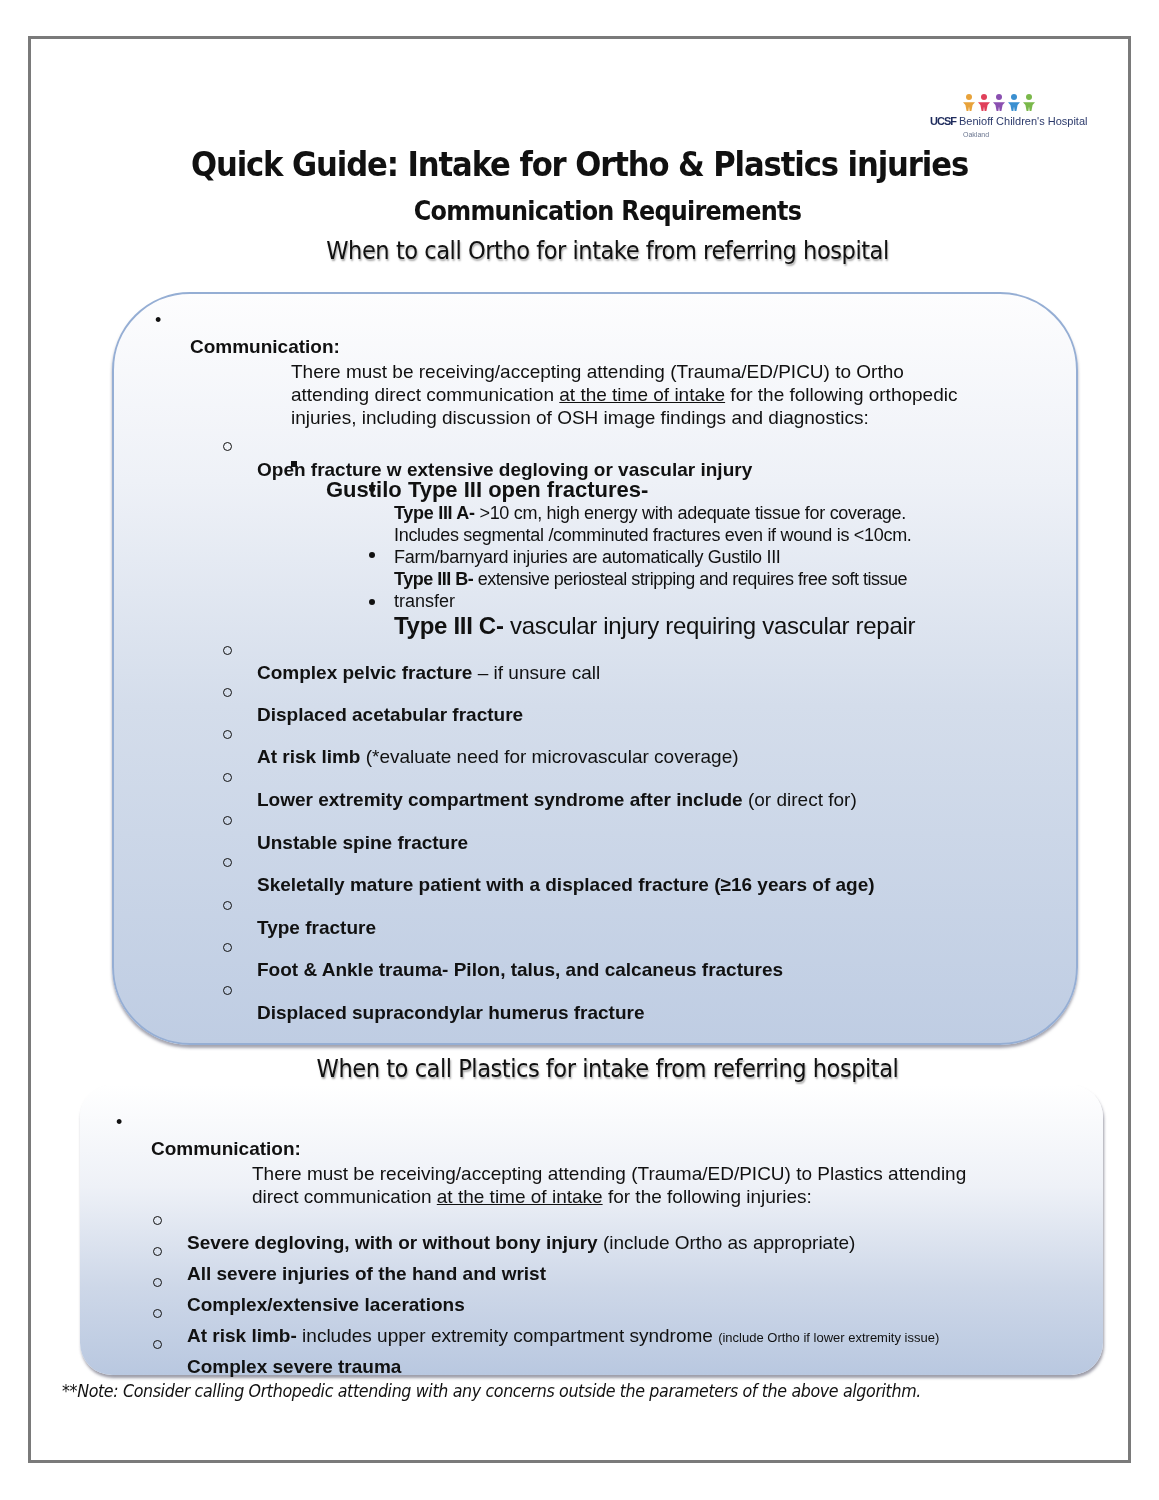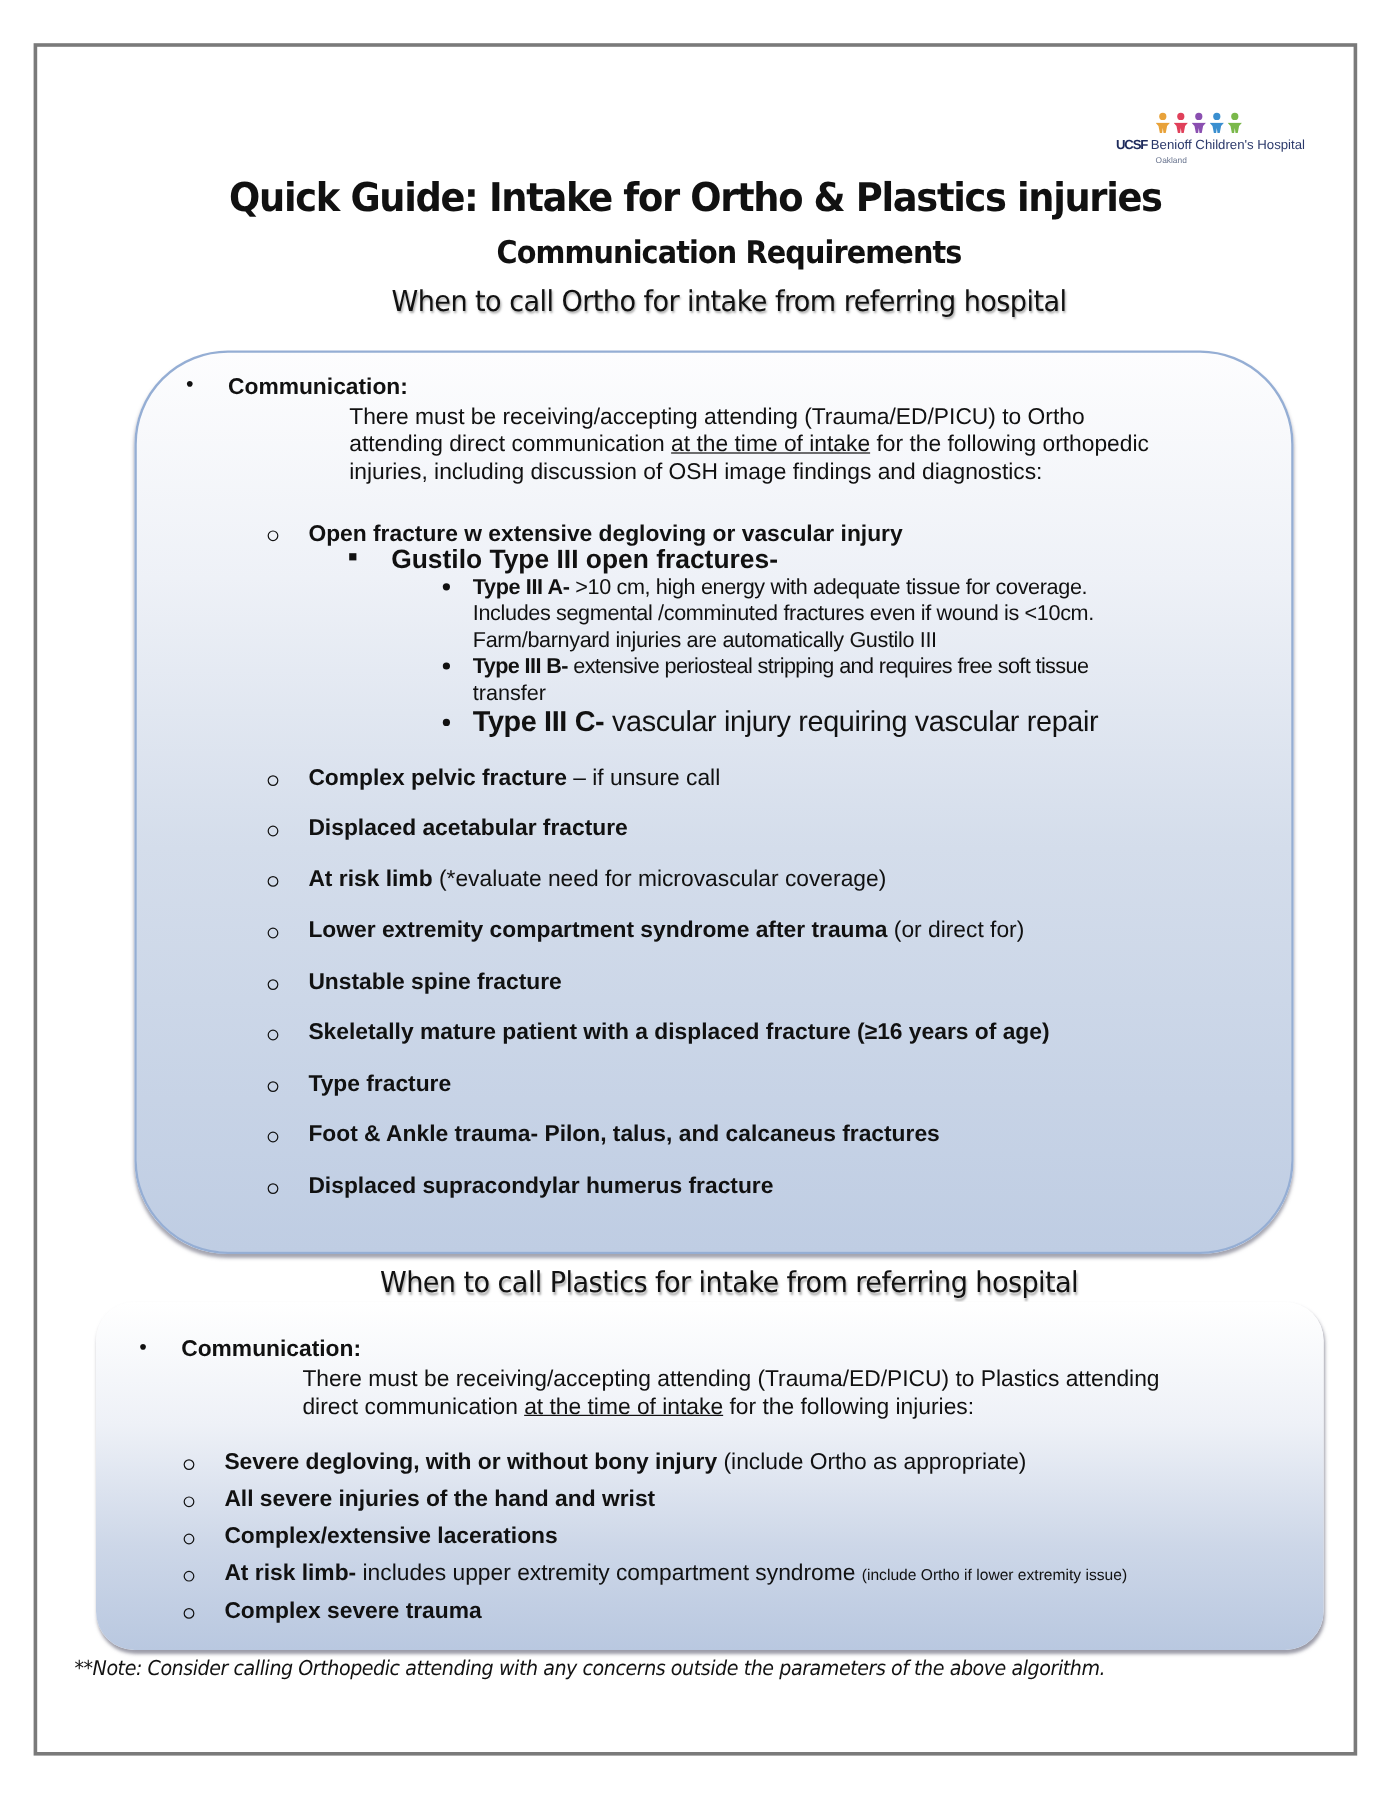--- a/index.html
+++ b/index.html
@@ -17,21 +17,21 @@
   .title { position: absolute; left: 0; width: 1159px; top: 145px; text-align: center; font-size: 33px; font-weight: bold; font-family: "DejaVu Sans", sans-serif; letter-spacing: -1.2px; transform: scaleX(0.93); transform-origin: center; }
   .subtitle { position: absolute; left: 0; width: 1215px; top: 196px; text-align: center; font-size: 26px; font-weight: bold; font-family: "DejaVu Sans", sans-serif; letter-spacing: -0.8px; transform: scaleX(0.92); transform-origin: center; }
   .section-heading { position: absolute; text-align: center; font-size: 24px; font-family: "DejaVu Sans", sans-serif; text-shadow: 1px 2px 2px rgba(0,0,0,0.35); letter-spacing: -0.5px; transform: scaleX(0.94); transform-origin: center; white-space: nowrap; }
   .h-ortho { left: 0; width: 1215px; top: 237px; }
   .h-plastics { left: 0; width: 1215px; top: 1055px; }
 
   .box { position: absolute; box-sizing: border-box; }
   .box-ortho { left: 112px; top: 292px; width: 966px; height: 753px; border-radius: 78px; border: 2px solid #95aed4; background: linear-gradient(to bottom, #fdfdfe 0%, #eef1f7 25%, #d4ddeb 55%, #bfcde3 100%); box-shadow: 0 3px 3px rgba(90,90,110,0.55); }
   .box-plastics { left: 80px; top: 1085px; width: 1023px; height: 290px; border-radius: 32px; background: linear-gradient(to bottom, #ffffff 0%, #eef1f7 35%, #cdd7e8 70%, #b9c8e0 100%); box-shadow: 1px 3px 3px rgba(90,90,110,0.6); }
 
-  .txt { position: absolute; font-size: 19px; white-space: nowrap; line-height: 23px; }
+  .txt { position: absolute; font-size: 19px; white-space: nowrap; line-height: 23px; margin-top: 24px; }
   .b { font-weight: bold; }
   .u { text-decoration: underline; }
   .bullet { position: absolute; font-size: 18px; }
   .circle { position: absolute; width: 9px; height: 9px; border: 1.4px solid #111; border-radius: 50%; box-sizing: border-box; }
   .square { position: absolute; width: 6px; height: 6px; background: #111; }
   .dot { position: absolute; width: 6px; height: 6px; background: #111; border-radius: 50%; }
   .small { font-size: 13px; }
   .note { position: absolute; left: 62px; top: 1381px; font-size: 17px; font-style: italic; font-family: "DejaVu Sans", sans-serif; white-space: nowrap; letter-spacing: -0.4px; transform: scaleX(0.935); transform-origin: left; }
 </style>
 </head>
@@ -86,21 +86,21 @@
 <div class="circle" style="left:223px;top:646px;"></div>
 <div class="txt" style="left:257px;top:637px;text-align:right;"><span class="b">Complex pelvic fracture</span><span> – if unsure call</span></div>
 
 <div class="circle" style="left:223px;top:688px;"></div>
 <div class="txt" style="left:257px;top:679px;"><span class="b">Displaced acetabular fracture</span><span></span></div>
 
 <div class="circle" style="left:223px;top:730px;"></div>
 <div class="txt" style="left:257px;top:721px;text-align:right;"><span class="b">At risk limb</span><span> (*evaluate need for microvascular coverage)</span></div>
 
 <div class="circle" style="left:223px;top:773px;"></div>
-<div class="txt" style="left:257px;top:764px;"><span class="b">Lower extremity compartment syndrome after trauma</span><span> (or direct for)</span></div>
+<div class="txt" style="left:257px;top:764px;"><span class="b">Lower extremity compartment syndrome after include</span><span> (or direct for)</span></div>
 
 <div class="circle" style="left:223px;top:816px;"></div>
 <div class="txt" style="left:257px;top:807px;"><span class="b">Unstable spine fracture</span><span></span></div>
 
 <div class="circle" style="left:223px;top:858px;"></div>
 <div class="txt" style="left:257px;top:849px;"><span class="b">Skeletally mature patient with a displaced fracture (≥16 years of  age)</span><span></span></div>
 
 <div class="circle" style="left:223px;top:901px;"></div>
 <div class="txt" style="left:257px;top:892px;"><span class="b">Type fracture</span><span></span></div>
 

